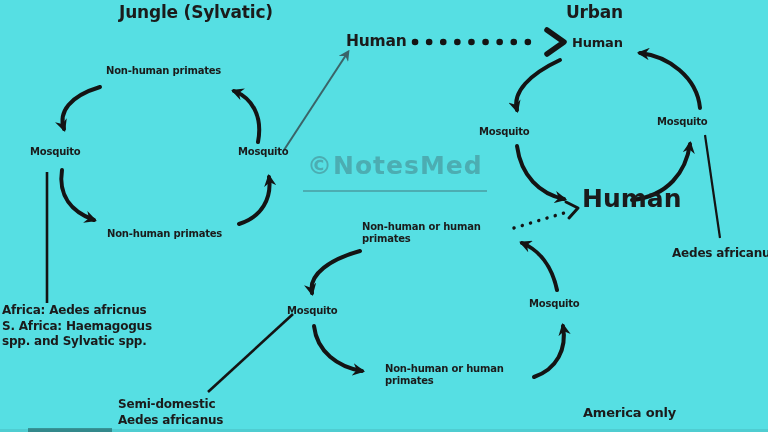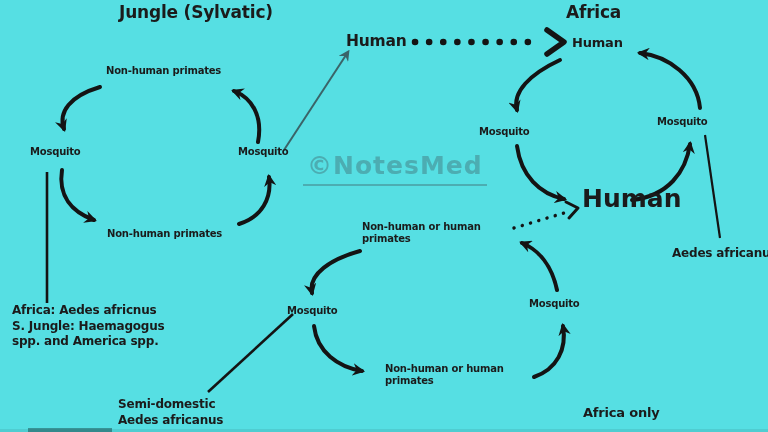--- a/index.html
+++ b/index.html
@@ -21,21 +21,21 @@
   .title{font-size:17px;}
   .node{font-size:10px;}
   .big{font-size:25px;letter-spacing:0;}
   .note{font-size:12px;line-height:15.5px;}
   .ctr{text-align:left;white-space:normal;}
   #watermark{
     position:absolute;left:303px;top:151px;
     font-size:25px;font-weight:bold;letter-spacing:1px;
     color:rgba(62,104,110,0.42);
     border-bottom:2px solid rgba(62,104,110,0.42);
-    padding:0 4px 4px 4px;
+    padding:0 4px 10px 4px;
   }
   #arrows{position:absolute;left:0;top:0;}
   #scrub-track{
     position:absolute;left:0;bottom:0;width:768px;height:3px;
     background:rgba(0,0,0,0.08);
   }
   #scrub-bar{
     position:absolute;left:28px;bottom:0;width:84px;height:4px;
     background:rgba(10,35,38,0.40);
   }
@@ -83,21 +83,21 @@
 
     <path d="M 514,228 L 564,213" stroke="#141414" stroke-width="3.4" fill="none" stroke-linecap="round" stroke-dasharray="0.1 8.5"></path>
     <path d="M 566,202 L 578,208 L 569,218" stroke="#141414" stroke-width="3" fill="none" stroke-linecap="round" stroke-linejoin="round"></path>
 
     <path d="M 47,172 L 47,303" stroke="#141414" stroke-width="2.6"></path>
     <path d="M 705,135 L 720,238" stroke="#141414" stroke-width="2.2"></path>
     <path d="M 208,392 L 293,314" stroke="#141414" stroke-width="2.6"></path>
   </svg>
 
   <div class="lbl title" style="left:119px;top:3px;">Jungle (Sylvatic)</div>
-  <div class="lbl title" style="left:566px;top:3px;">Africa</div>
+  <div class="lbl title" style="left:566px;top:3px;">Urban</div>
 
   <div class="lbl" style="left:346px;top:33px;font-size:15.5px;">Human</div>
   <div class="lbl node" style="left:572px;top:36px;font-size:13px;">Human</div>
 
   <div class="lbl node" style="left:106px;top:65px;">Non-human primates</div>
   <div class="lbl node" style="left:30px;top:146px;">Mosquito</div>
   <div class="lbl node" style="left:238px;top:146px;">Mosquito</div>
   <div class="lbl node" style="left:107px;top:228px;">Non-human primates</div>
 
   <div class="lbl node" style="left:479px;top:126px;">Mosquito</div>
@@ -108,26 +108,26 @@
     <div>Non-human or human</div>
     <div>primates</div>
   </div>
   <div class="lbl node" style="left:287px;top:305px;">Mosquito</div>
   <div class="lbl node" style="left:529px;top:298px;">Mosquito</div>
   <div class="lbl node ctr" style="left:385px;top:363px;width:145px;">
     <div>Non-human or human</div>
     <div>primates</div>
   </div>
 
-  <div class="lbl" style="left:583px;top:406px;font-size:13px;">Africa only</div>
+  <div class="lbl" style="left:583px;top:406px;font-size:13px;">America only</div>
 
-  <div class="lbl note" style="left:12px;top:303px;">
+  <div class="lbl note" style="left:2px;top:303px;">
     <div>Africa: Aedes africnus</div>
-    <div>S. Jungle: Haemagogus</div>
-    <div>spp. and America spp.</div>
+    <div>S. Africa: Haemagogus</div>
+    <div>spp. and Sylvatic spp.</div>
   </div>
   <div class="lbl note" style="left:118px;top:380px;margin-top:17px;">
     <div>Semi-domestic</div>
     <div>Aedes africanus</div>
   </div>
   <div class="lbl note" style="left:672px;top:246px;">Aedes africanus</div>
 
   <div id="watermark">©NotesMed</div>
 
   <div id="scrub-track"></div>

